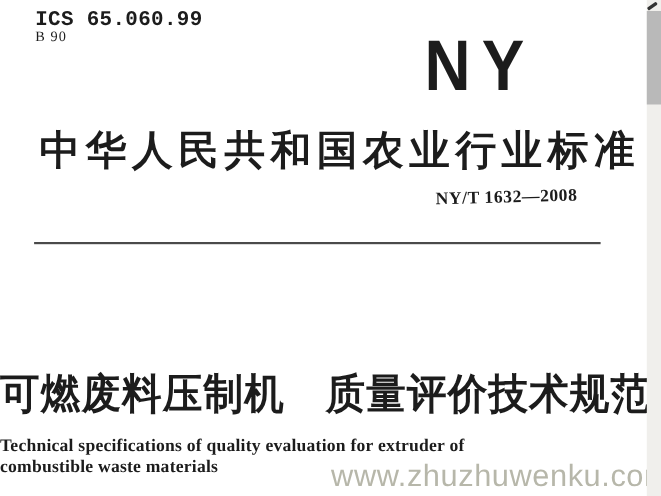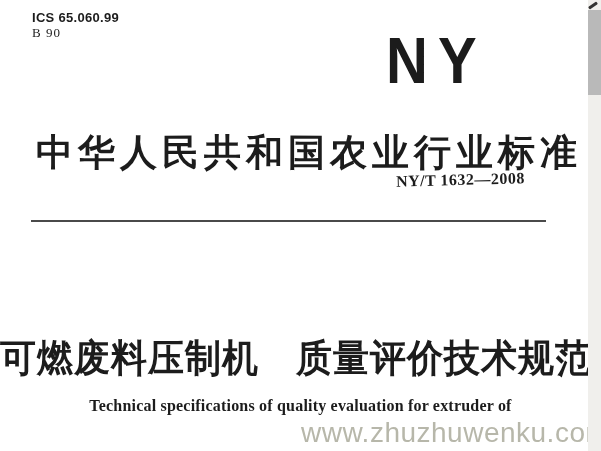--- a/index.html
+++ b/index.html
@@ -17,43 +17,43 @@
     font-family:"Liberation Sans",sans-serif;
     color:var(--ink);
   }
   .page{
     position:relative;
     width:601px;height:451px;
     background:var(--paper);
   }
   .ics{
     position:absolute;left:32px;top:11px;
-    font-family:Liberation Sans, sans-serif;
-    font-weight:bold;font-size:13px;line-height:14px;
+    font-family:Liberation Mono, monospace;
+    font-weight:bold;font-size:19px;line-height:14px;
     letter-spacing:0.3px;
   }
   .cls{
     position:absolute;left:32px;top:26px;
     font-family:"Liberation Serif",serif;
     font-weight:normal;font-size:13px;line-height:14px;
     letter-spacing:1px;
   }
   .logo{
     position:absolute;left:386px;top:28px;
     font-family:"Liberation Sans",sans-serif;
     font-weight:900;font-size:58px;line-height:58px;
     letter-spacing:10px;
     transform:scaleY(1.12);
     transform-origin:top left;
   }
   .header-title{
     position:absolute;left:36px;top:116px;
     font-family:"Liberation Sans",sans-serif;
     font-weight:bold;font-size:37px;line-height:42px;
-    letter-spacing:5px;white-space:nowrap;margin-top:16px;
+    letter-spacing:5px;white-space:nowrap;
   }
   .std-no{
     position:absolute;right:76px;top:170px;
     font-family:"Liberation Serif",serif;
     font-weight:bold;font-size:16px;line-height:20px;
     letter-spacing:0.5px;
     transform:rotate(-1.5deg);
   }
   .rule{
     position:absolute;left:31px;top:220px;
@@ -63,21 +63,21 @@
   .main-title{
     position:absolute;left:0;top:337px;width:588px;
     text-align:center;
     font-family:"Liberation Sans",sans-serif;
     font-weight:bold;font-size:36px;line-height:40px;
     letter-spacing:1px;white-space:nowrap;
     transform:scaleY(1.06);transform-origin:top center;
   }
   .subtitle{
     position:absolute;left:0;top:396px;width:601px;
-    text-align:center;
+    text-align:left;
     font-family:"Liberation Serif",serif;
     font-weight:bold;font-size:16px;line-height:19px;
     letter-spacing:0.2px;
   }
   .watermark{
     position:absolute;left:301px;top:418px;
     font-family:"Liberation Sans",sans-serif;
     font-weight:normal;font-size:28px;line-height:30px;
     color:var(--watermark);
     white-space:nowrap;
@@ -115,20 +115,21 @@
   <div class="header-title">中华人民共和国农业行业标准</div>
 
   <div class="std-no">NY/T 1632—2008</div>
 
   <div class="rule"></div>
 
   <div class="main-title">可燃废料压制机　质量评价技术规范</div>
 
   <div class="subtitle">
     <div>Technical specifications of quality evaluation for extruder of</div>
+    <div>combustible waste materials</div>
   </div>
 
   <div class="watermark">www.zhuzhuwenku.com</div>
 
   <div class="scrollbar">
     <div class="thumb"></div>
   </div>
 
   <div class="cursor-mark"></div>
 

